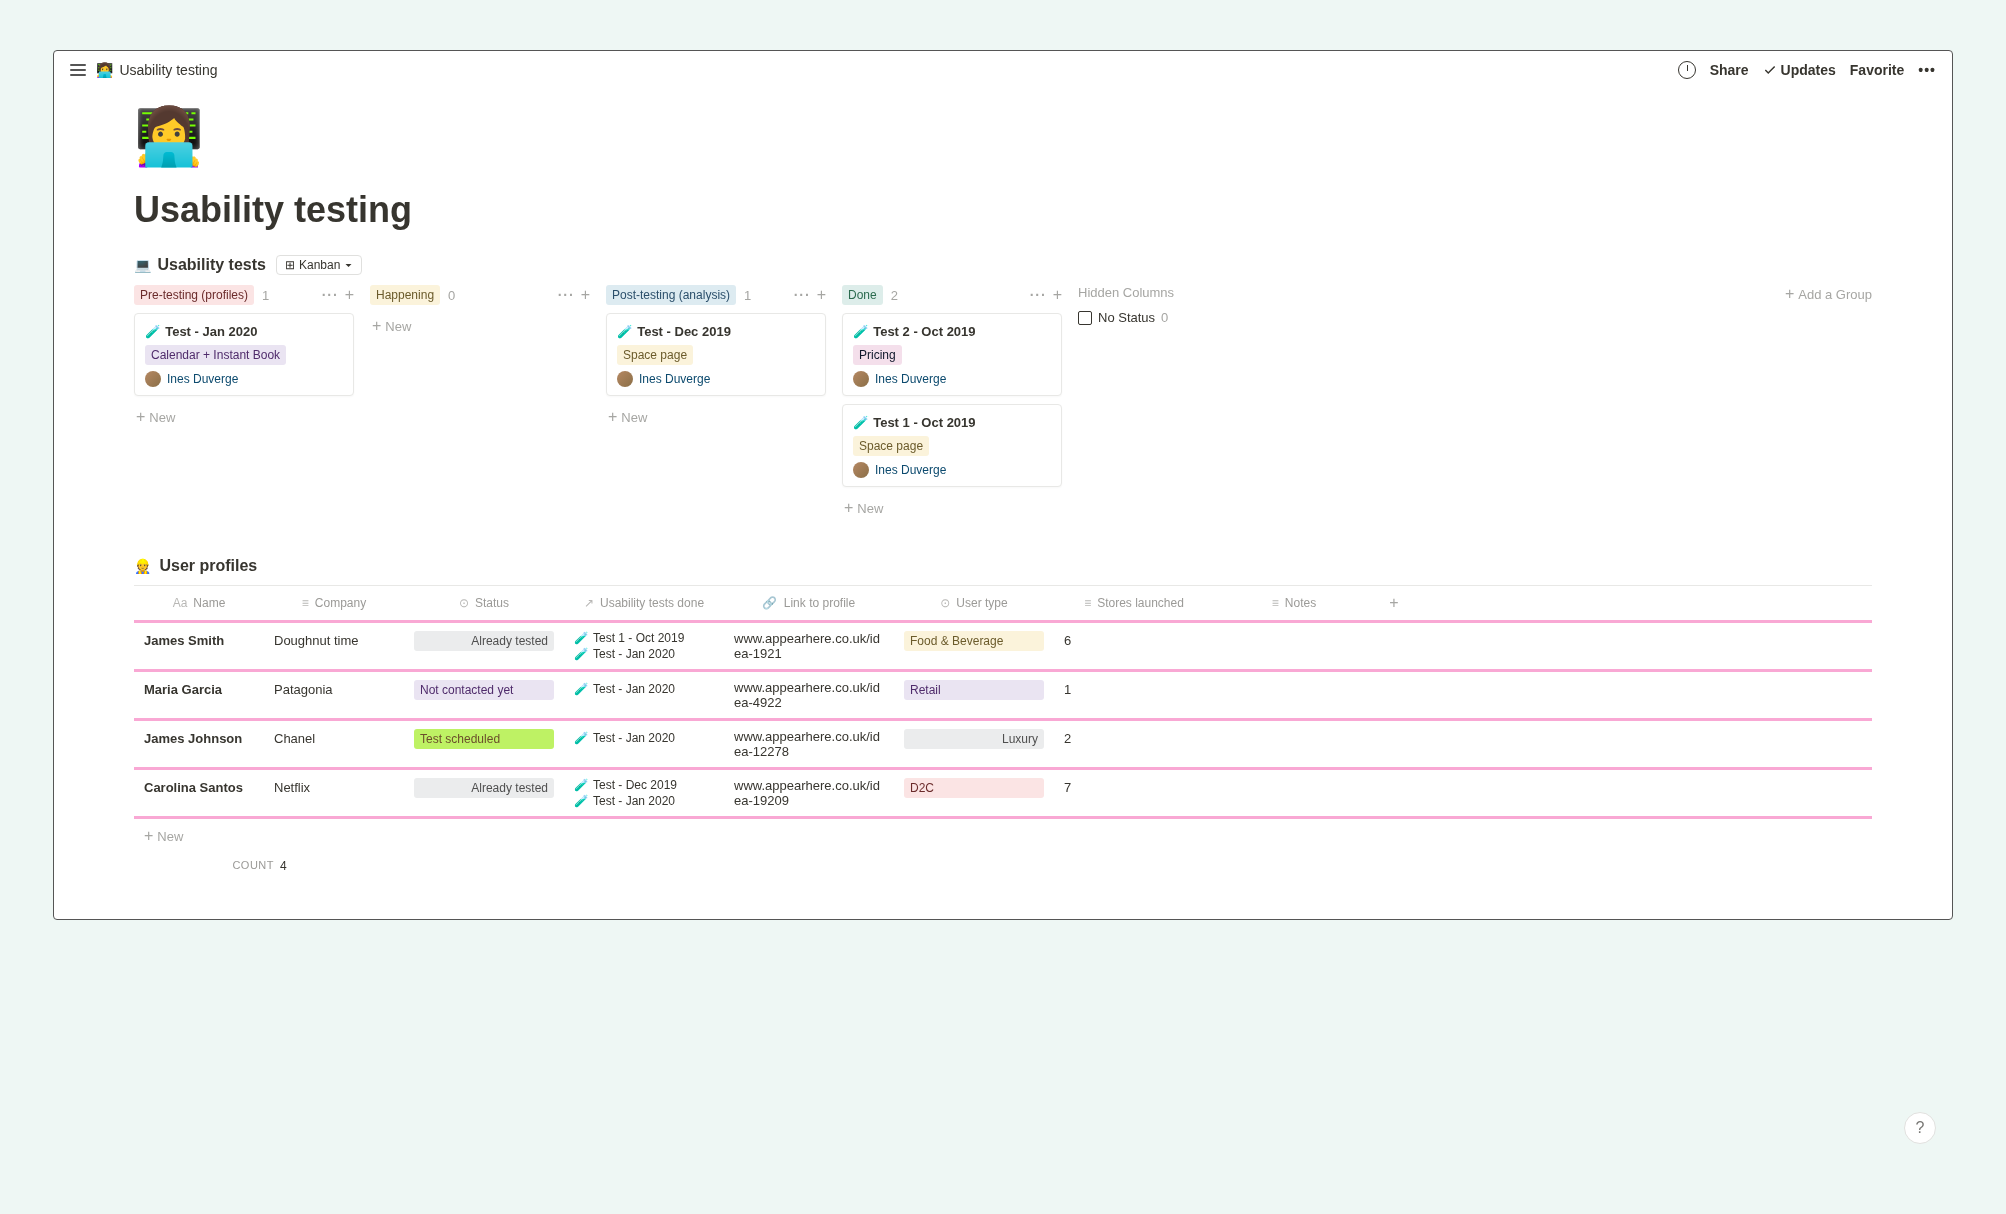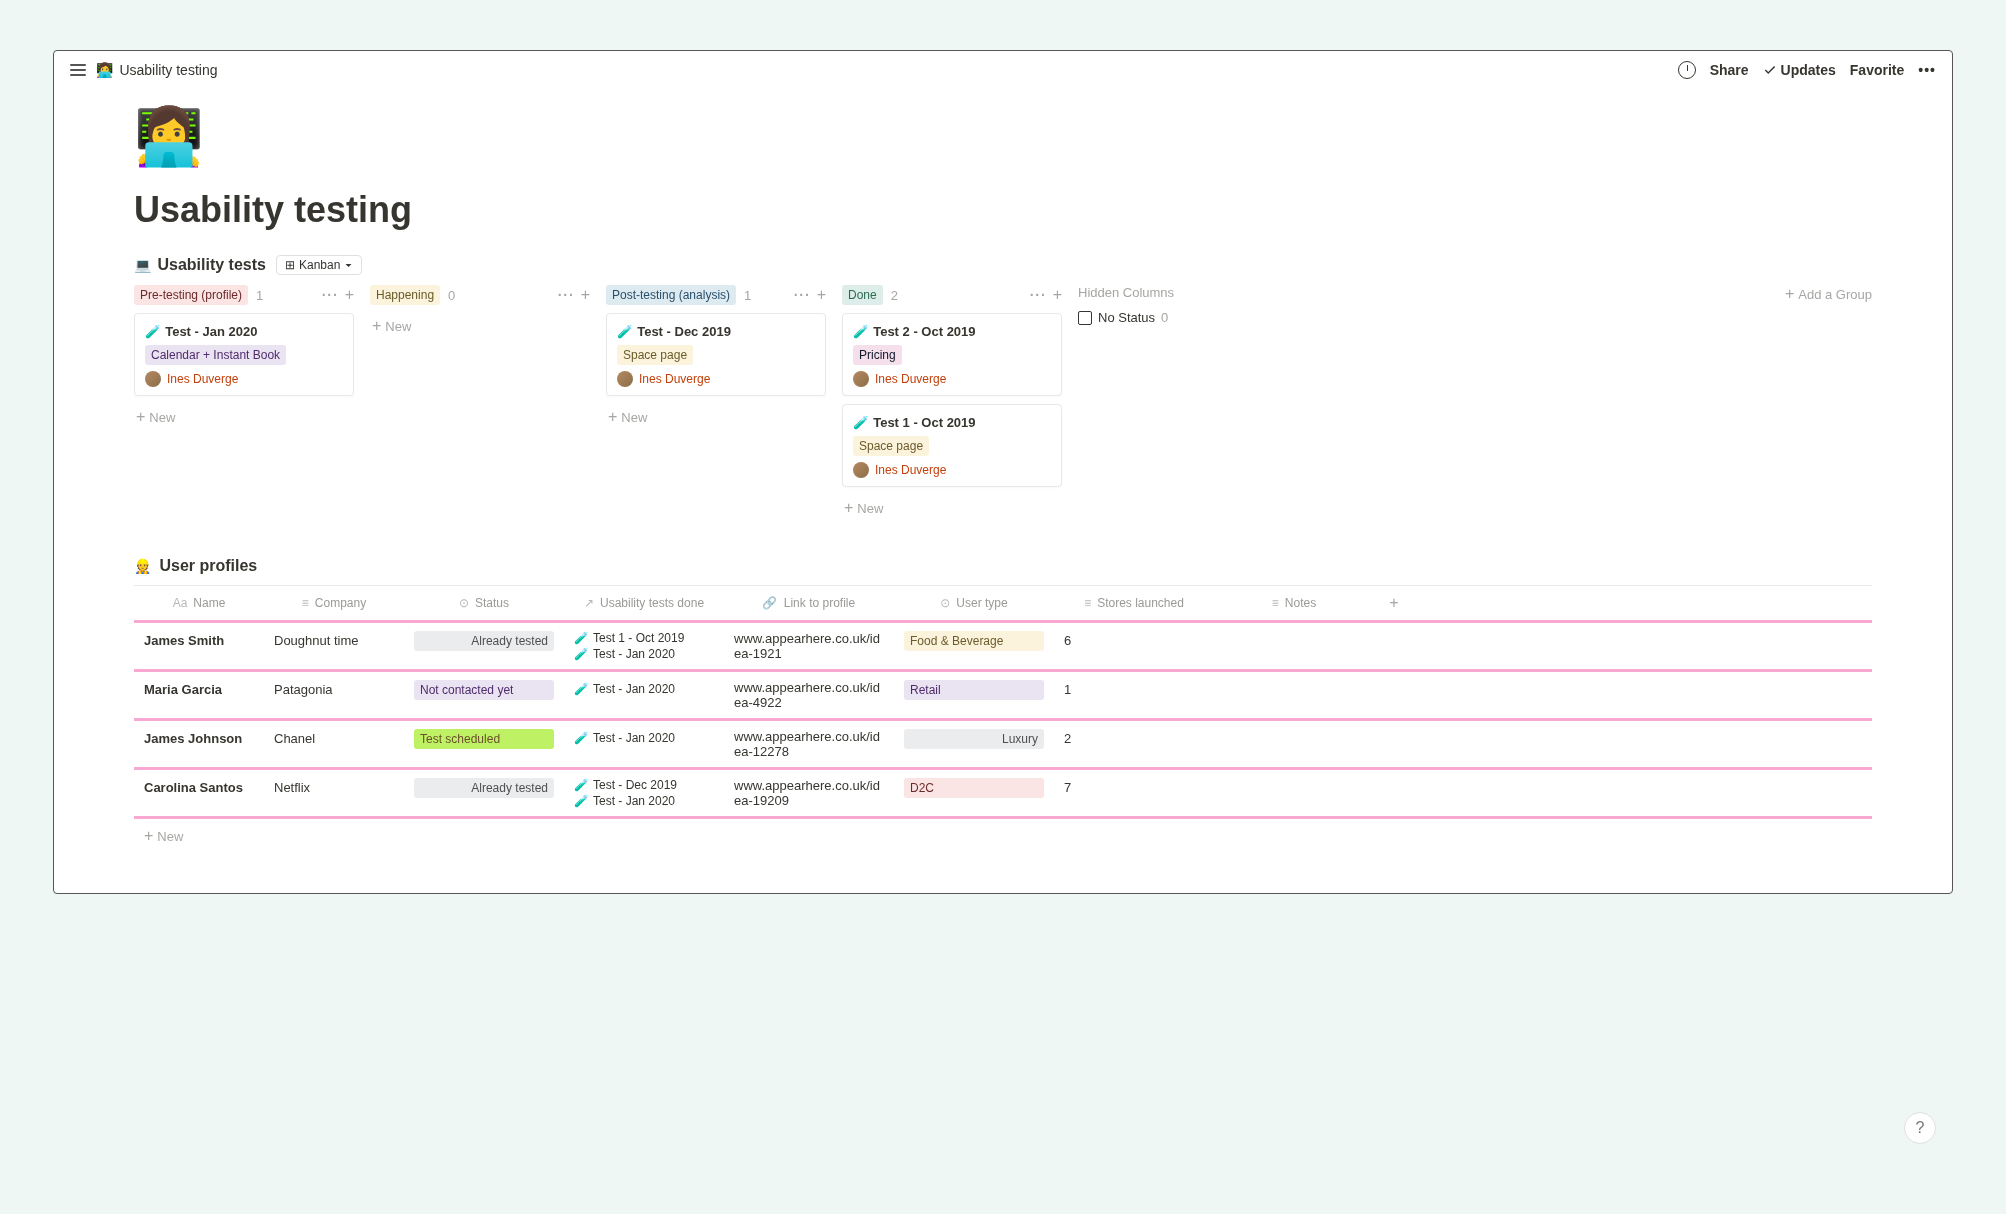--- a/index.html
+++ b/index.html
@@ -91,21 +91,21 @@
     border-radius: 4px;
     background: #fff;
     padding: 10px 10px 8px 10px;
     margin-bottom: 8px;
     box-shadow: 0 1px 2px rgba(0,0,0,0.03);
     cursor: pointer;
   }
   .card-title { font-weight: 600; font-size: 13px; display: flex; align-items: center; gap: 4px; margin-bottom: 6px; }
   .card-title .emoji { font-size: 13px; }
   .card-tag { margin-bottom: 6px; }
-  .assignee { display: flex; align-items: center; gap: 6px; font-size: 12px; color: #c2410c; }
+  .assignee { display: flex; align-items: center; gap: 6px; font-size: 12px; color: #0c4a6e; }
   .avatar { width: 16px; height: 16px; border-radius: 50%; background: linear-gradient(135deg,#b58863,#8b6f47); display: inline-block; }
   .new-btn { color: #a6a6a3; font-size: 13px; padding: 4px 2px; cursor: pointer; display: flex; align-items: center; gap: 4px; }
   .hidden-col-header { color: #a6a6a3; font-size: 13px; margin-bottom: 10px; }
   .no-status { display: flex; align-items: center; gap: 6px; font-size: 13px; color: #37352f; }
   .no-status-icon { width: 14px; height: 14px; border: 1.5px solid #37352f; border-radius: 2px; display: inline-block; }
   .add-group { color: #a6a6a3; font-size: 13px; display: flex; align-items: center; gap: 4px; cursor: pointer; }
 
   
   .db2-header { display: flex; align-items: center; gap: 8px; font-weight: 600; font-size: 16px; margin-bottom: 10px; }
   .table {
@@ -198,21 +198,21 @@
         <svg width="9" height="9" viewBox="0 0 12 12" fill="#37352f">
             <path d="M2 4 L6 8 L10 4 Z"></path>
           </svg>
       </div>
     </div>
 
     <div class="board" id="board">
         <div class="column">
           <div class="column-header">
     <div class="column-header-left">
-      <span class="tag tag-red">Pre-testing (profile)</span>
+      <span class="tag tag-red">Pre-testing (profiles)</span>
       <span class="col-count">1</span>
     </div>
     <div class="col-actions">
       <span class="dots">···</span>
       <span class="plus">+</span>
     </div>
           </div>
           <div class="card">
       <div class="card-title">
         <span class="emoji">🧪</span>
@@ -462,18 +462,22 @@
             <span class="tag tag-red">D2C</span>
           </div>
     <div class="cell">7</div>
     <div class="cell"></div>
     <div class="cell"></div>
         </div>
         <div class="table-footer">
           <span class="plus">+</span>
           <span>New</span>
         </div>
+        <div class="count-row">
+          <div class="label">COUNT</div>
+          <div class="val">4</div>
+        </div>
       </div>
 
   </div>
 </div>
 
 <div class="help-btn">?</div>
 
 </body></html>

